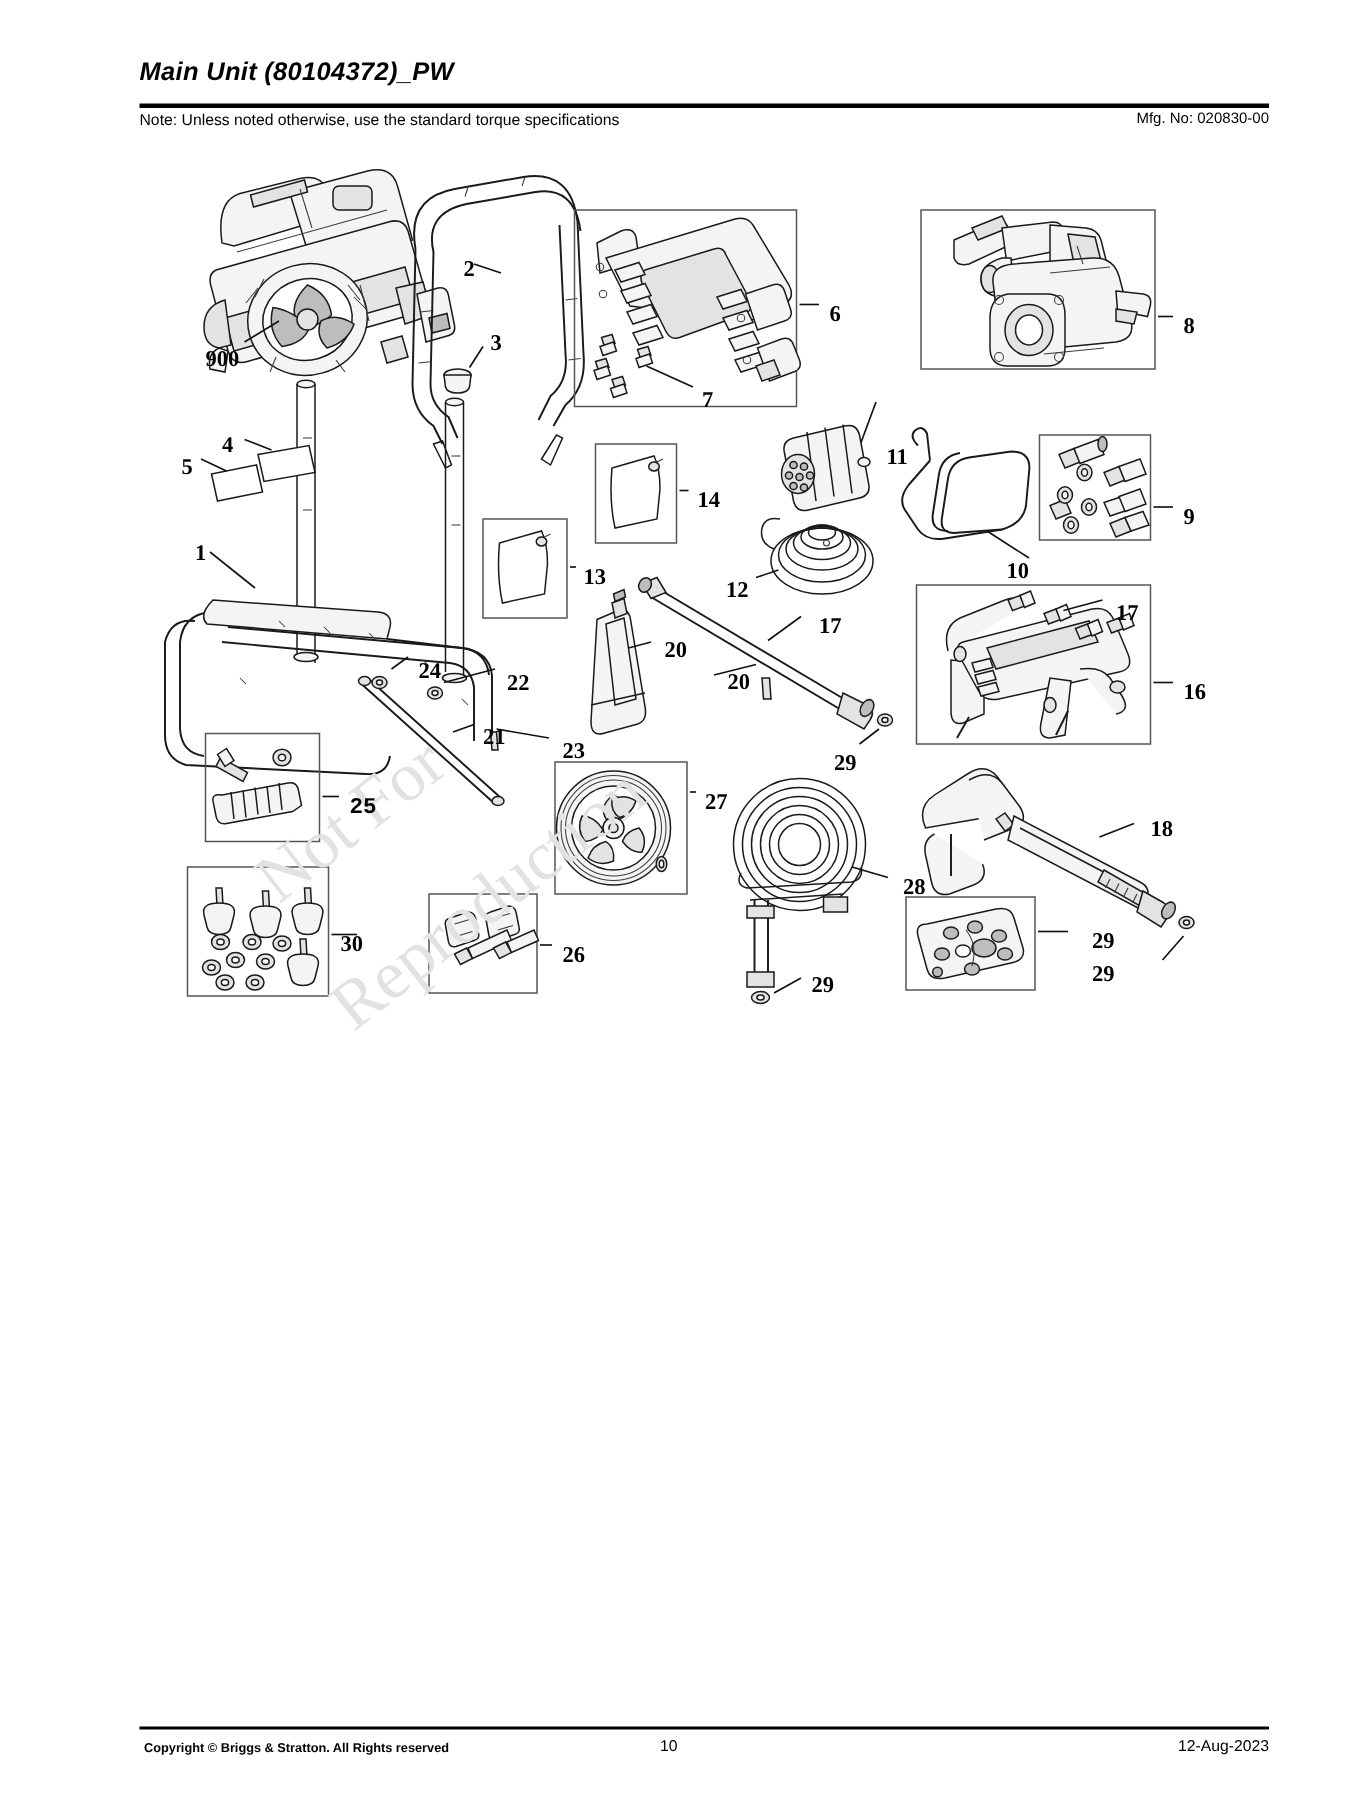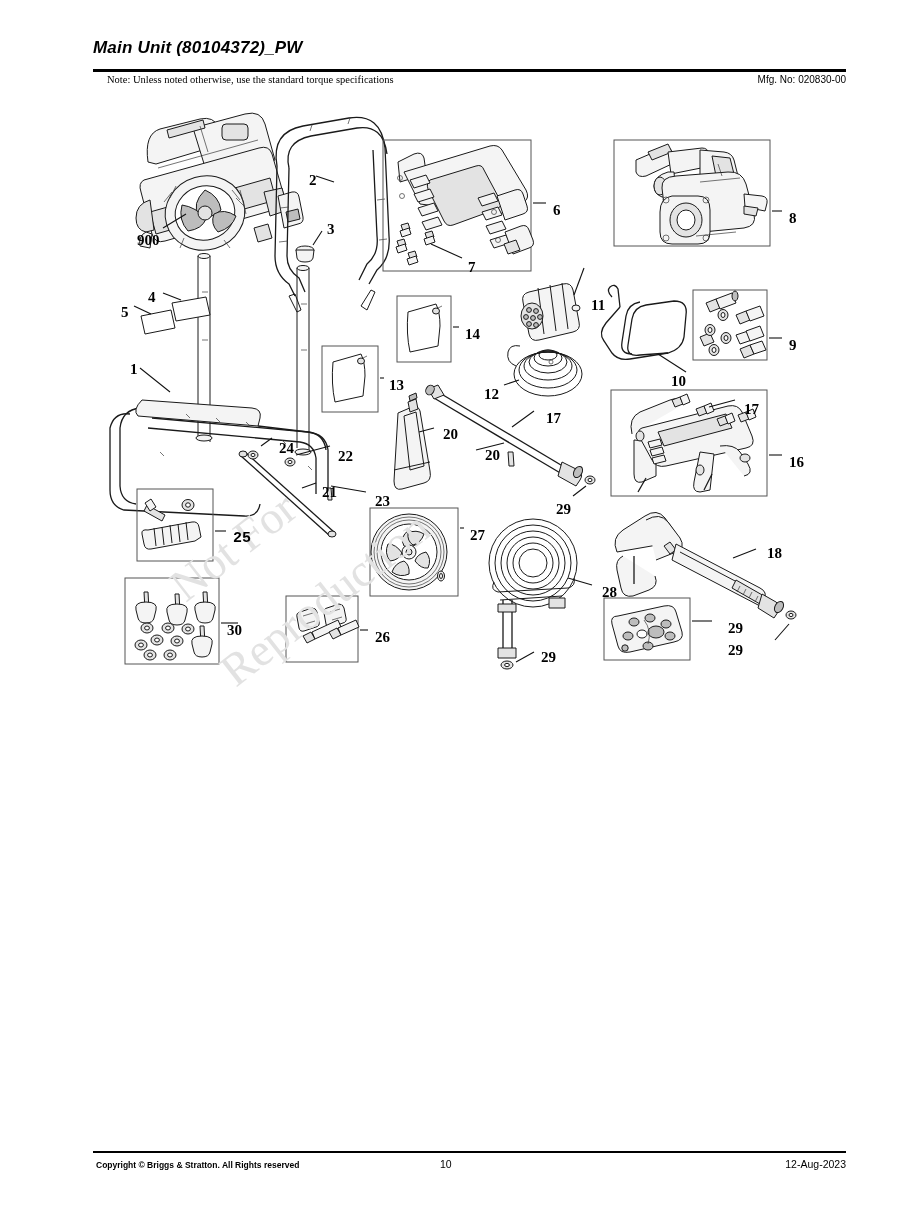--- a/index.html
+++ b/index.html
@@ -33,26 +33,25 @@
   #header-rule {
     position: absolute;
     left: 93px;
     top: 69px;
     width: 753px;
     height: 3px;
     background: #000;
   }
   #header-note {
     position: absolute;
-    left: 107px;
+    left: 93px;
     top: 74px;
     font-size: 10.5px;
     color: #000;
     white-space: nowrap;
-    font-family: Liberation Serif, serif;
   }
   #header-mfg {
     position: absolute;
     right: 60px;
     top: 74px;
     font-size: 10px;
     color: #000;
     white-space: nowrap;
   }
 

